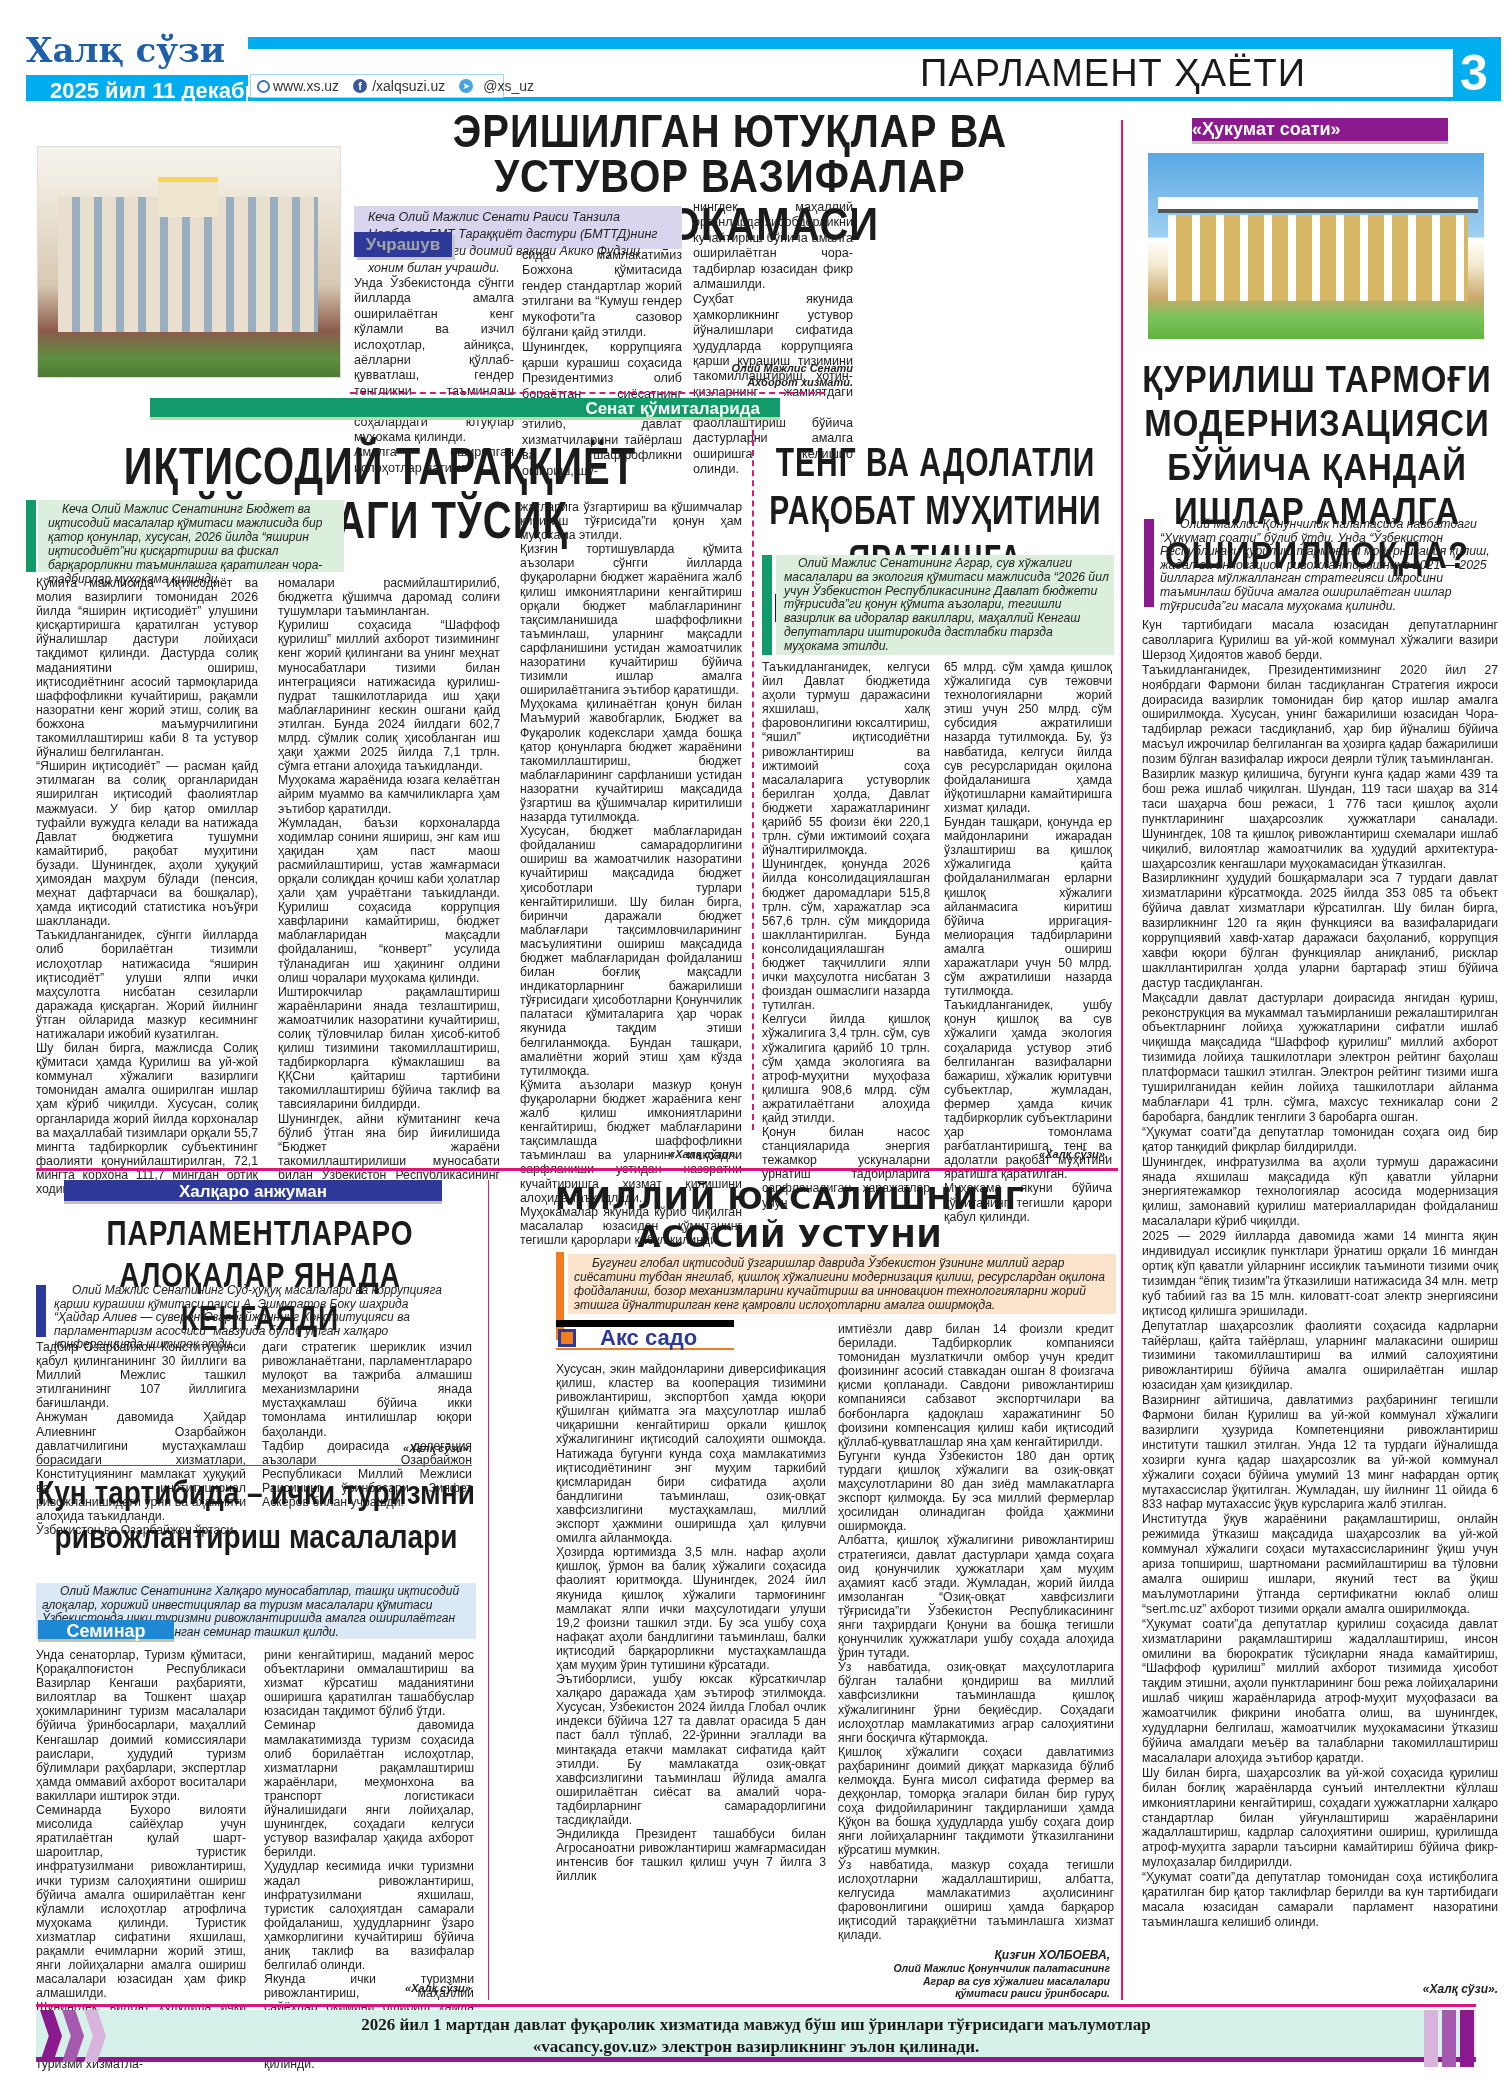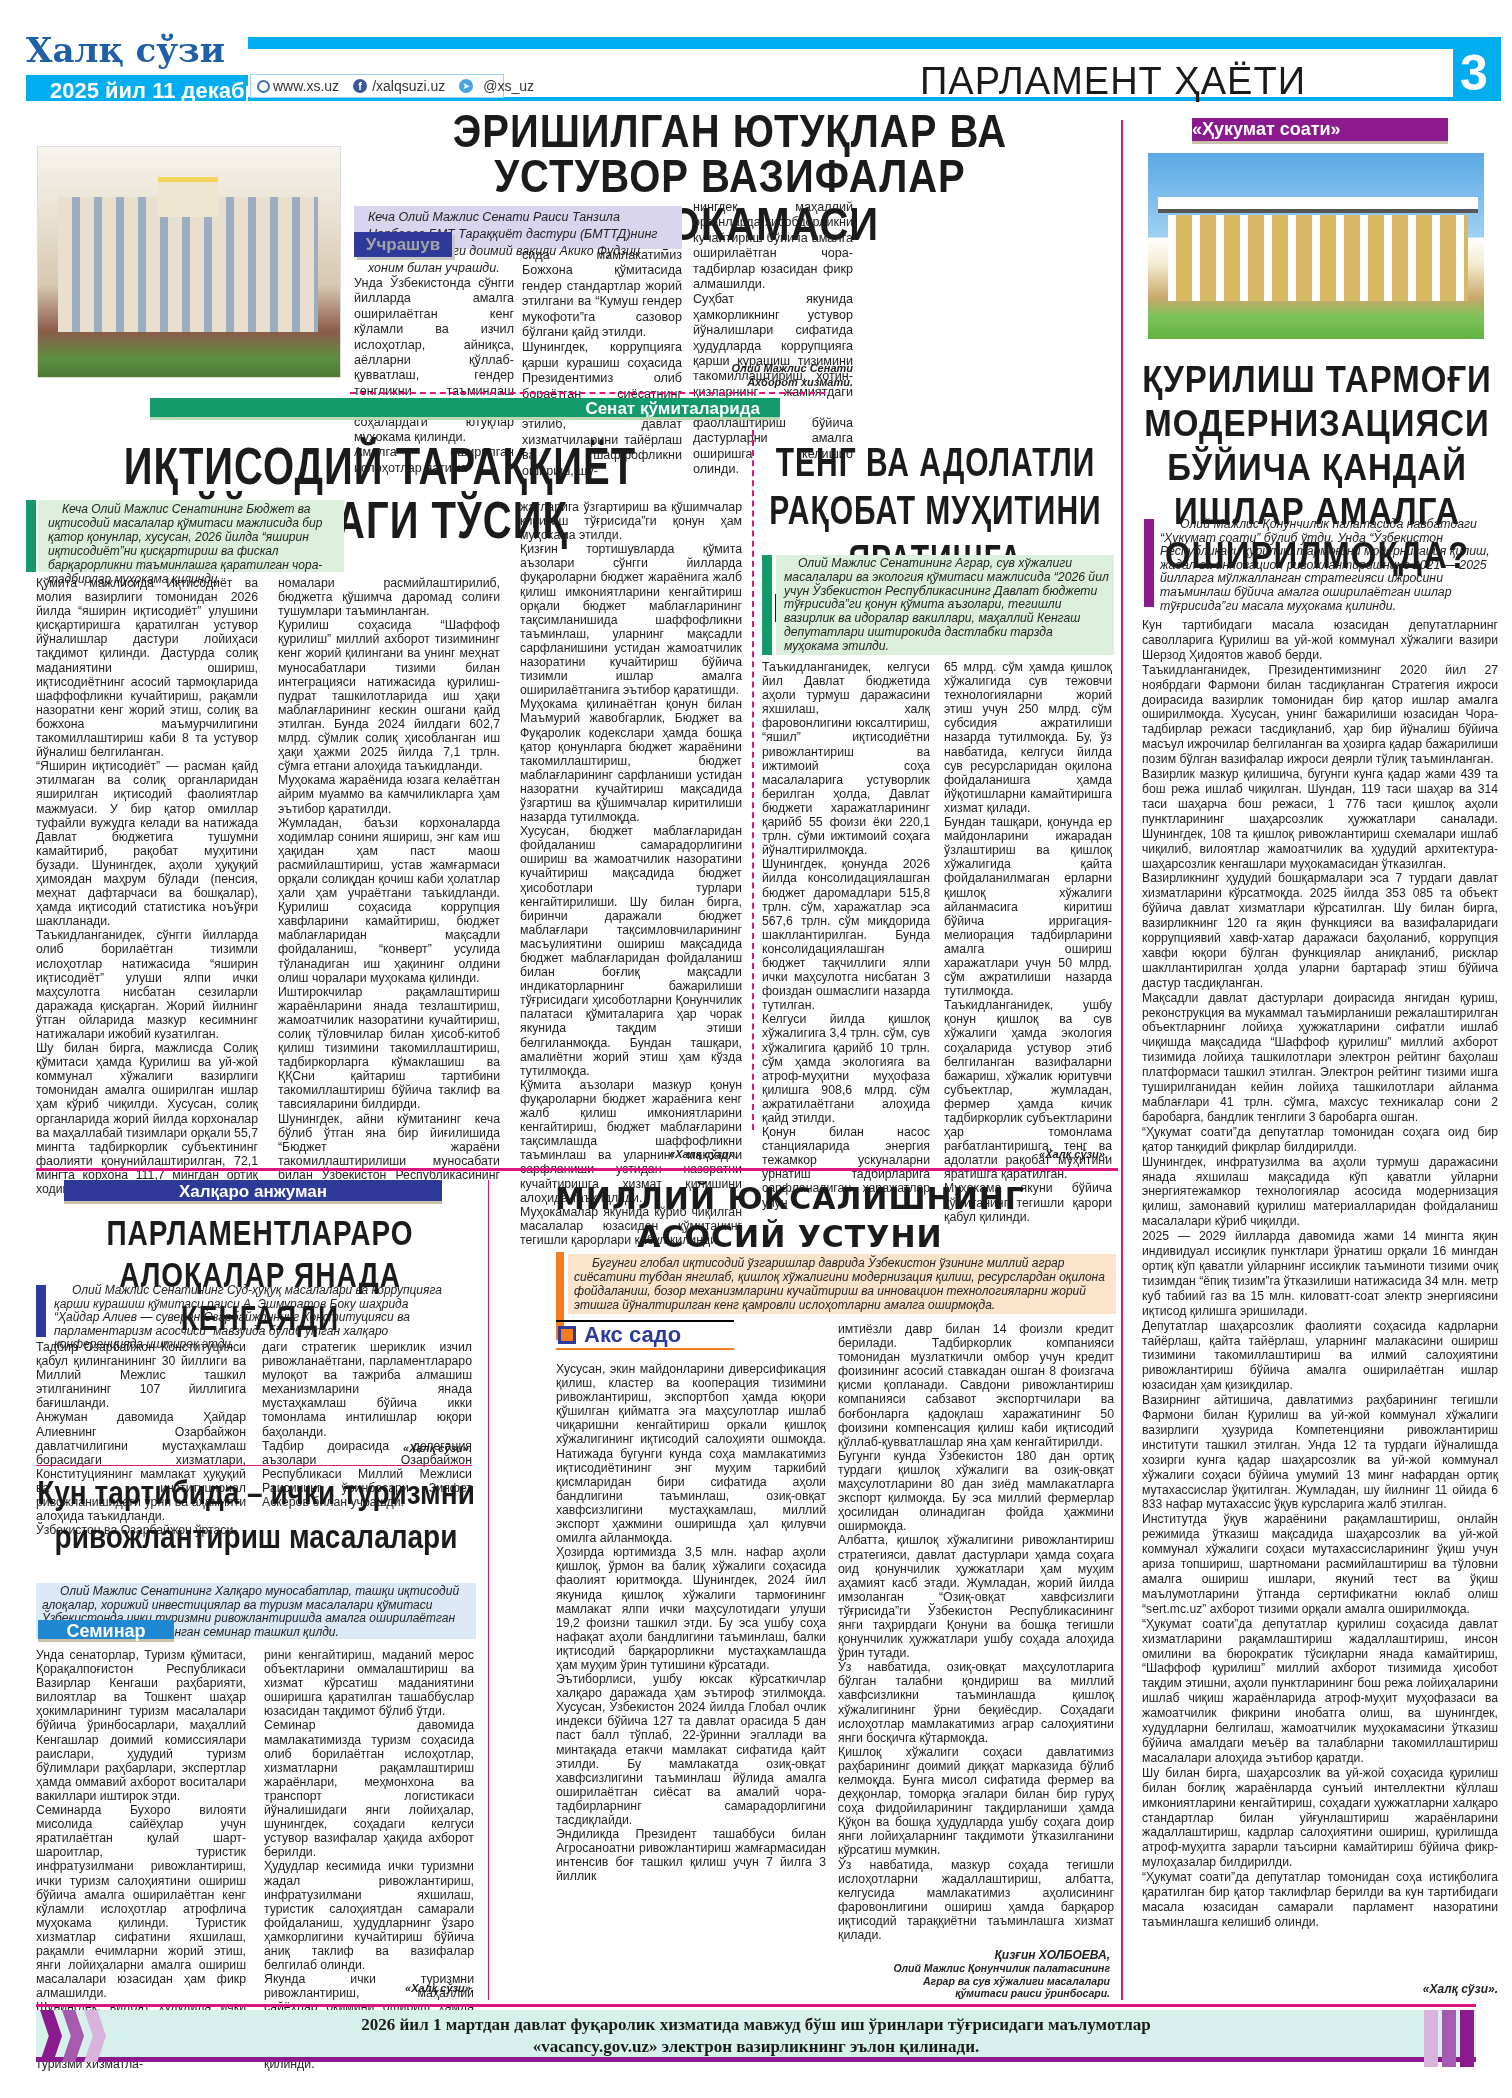--- a/index.html
+++ b/index.html
@@ -28,21 +28,21 @@
     </span>
     <span style="display:flex;align-items:center;gap:5px">
       <span style="display:inline-block;width:14px;height:14px;border-radius:50%;background:#3b5998;color:#fff;font-size:11px;font-weight:bold;text-align:center;line-height:14px">f</span>
       <span>/xalqsuzi.uz</span>
     </span>
     <span style="display:flex;align-items:center;gap:10px">
       <span style="display:inline-block;width:14px;height:14px;border-radius:50%;background:#4aa3df;color:#fff;font-size:9px;text-align:center;line-height:14px">➤</span>
       <span>@xs_uz</span>
     </span>
   </div>
-  <div class="abs" style="left:920px;top:60px;font-size:38px;letter-spacing:1px;color:#1a1a1a;font-weight:normal">ПАРЛАМЕНТ ҲАЁТИ</div>
+  <div class="abs" style="left:920px;top:52px;font-size:38px;letter-spacing:1px;color:#1a1a1a;font-weight:normal">ПАРЛАМЕНТ ҲАЁТИ</div>
   <div class="abs" style="left:1453px;top:37px;width:48px;height:64px;background:#00aeef"></div>
   <div class="abs" style="left:1460px;top:44px;font-size:50px;font-weight:900;color:#fff">3</div>
 </div>
 
 <div class="abs" style="left:0;top:100px;width:1125px;height:295px">
   <div class="abs" style="left:37px;top:46px;width:304px;height:232px;background:linear-gradient(180deg,#f7f4ee 0%,#e9e1d2 30%,#d7c8b1 60%,#8c5b4b 80%,#5b8f3f 92%,#4d7a33 100%);border:1px solid #ddd">
     <div style="position:absolute;left:20px;top:50px;width:260px;height:135px;background:repeating-linear-gradient(90deg,#e8dfce 0 14px,#9aaec0 14px 22px)"></div>
     <div style="position:absolute;left:120px;top:30px;width:60px;height:40px;background:#efe6d0;border-top:5px solid #f4d65a"></div>
   </div>
   <div class="abs headline" style="left:350px;top:10px;width:760px;font-size:40px;transform:scaleY(1.15)">ЭРИШИЛГАН ЮТУҚЛАР ВА</div>
@@ -159,21 +159,21 @@
 Семинар давомида мамлакатимизда туризм соҳасида олиб борилаётган ислоҳотлар, хизматларни рақамлаштириш жараёнлари, меҳмонхона ва транспорт логистикаси йўналишидаги янги лойиҳалар, шунингдек, соҳадаги келгуси устувор вазифалар ҳақида ахборот берилди.
 Ҳудудлар кесимида ички туризмни жадал ривожлантириш, инфратузилмани яхшилаш, туристик салоҳиятдан самарали фойдаланиш, ҳудудларнинг ўзаро ҳамкорлигини кучайтириш бўйича аниқ таклиф ва вазифалар белгилаб олинди.
 Якунда ички туризмни ривожлантириш, маҳаллий сайёҳлар оқимини ошириш ҳамда соҳада ташкилий-амалий ҳамкорликни янада кучайтириш бўйича тегишли тавсиялар қабул қилинди.</div>
 <div class="abs sig" style="left:264px;top:1982px;width:210px;font-size:11px">«Халқ сўзи».</div>
 
 <div class="abs rule-pink" style="left:488px;top:1180px;width:1px;height:820px"></div>
 
 <div class="abs headline" style="left:530px;top:1180px;width:520px;font-size:30px;line-height:38px;font-family:'DejaVu Sans',sans-serif">МИЛЛИЙ ЮКСАЛИШНИНГ АСОСИЙ УСТУНИ</div>
 <div class="abs" style="left:556px;top:1252px;width:8px;height:88px;background:#f47c20"></div>
 <div class="abs lead" style="left:568px;top:1254px;width:548px;height:60px;background:#fbe3cc;padding:2px 4px 0 6px;font-size:12px;line-height:14px;text-indent:18px">Бугунги глобал иқтисодий ўзгаришлар даврида Ўзбекистон ўзининг миллий аграр сиёсатини тубдан янгилаб, қишлоқ хўжалигини модернизация қилиш, ресурслардан оқилона фойдаланиш, бозор механизмларини кучайтириш ва инновацион технологияларни жорий этишга йўналтирилган кенг қамровли ислоҳотларни амалга оширмоқда.</div>
-<div class="abs" style="left:556px;top:1320px;width:178px;height:30px;border-top:2px solid #000000;border-bottom:2px solid #f47c20;display:flex;align-items:center;gap:8px;padding-left:2px">
+<div class="abs" style="left:556px;top:1320px;width:178px;height:30px;border-top:7px solid #000000;border-bottom:2px solid #f47c20;display:flex;align-items:center;gap:24px;padding-left:2px">
   <span style="display:inline-block;width:18px;height:18px;background:#f47c20;border:3px solid #2d3a9a"></span>
   <span style="color:#2d3a9a;font-weight:bold;font-size:22px">Акс садо</span>
 </div>
 <div class="abs body-text" style="left:556px;top:1362px;width:270px;white-space:pre-line;font-size:12.3px;line-height:14.1px">Хусусан, экин майдонларини диверсификация қилиш, кластер ва кооперация тизимини ривожлантириш, экспортбоп ҳамда юқори қўшилган қийматга эга маҳсулотлар ишлаб чиқаришни кенгайтириш оркали қишлоқ хўжалигининг иқтисодий салоҳияти ошмоқда. Натижада бугунги кунда соҳа мамлакатимиз иқтисодиётининг энг муҳим таркибий қисмларидан бири сифатида аҳоли бандлигини таъминлаш, озиқ-овқат хавфсизлигини мустаҳкамлаш, миллий экспорт ҳажмини оширишда ҳал қилувчи омилга айланмоқда.
 Ҳозирда юртимизда 3,5 млн. нафар аҳоли қишлоқ, ўрмон ва балиқ хўжалиги соҳасида фаолият юритмоқда. Шунингдек, 2024 йил якунида қишлоқ хўжалиги тармоғининг мамлакат ялпи ички маҳсулотидаги улуши 19,2 фоизни ташкил этди. Бу эса ушбу соҳа нафақат аҳоли бандлигини таъминлаш, балки иқтисодий барқарорликни мустаҳкамлашда ҳам муҳим ўрин тутишини кўрсатади.
 Эътиборлиси, ушбу юксак кўрсаткичлар халқаро даражада ҳам эътироф этилмоқда. Хусусан, Ўзбекистон 2024 йилда Глобал очлик индекси бўйича 127 та давлат орасида 5 дан паст балл тўплаб, 22-ўринни эгаллади ва минтақада етакчи мамлакат сифатида қайт этилди. Бу мамлакатда озиқ-овқат хавфсизлигини таъминлаш йўлида амалга оширилаётган сиёсат ва амалий чора-тадбирларнинг самарадорлигини тасдиқлайди.
 Эндиликда Президент ташаббуси билан Агросаноатни ривожлантириш жамғармасидан интенсив боғ ташкил қилиш учун 7 йилга 3 йиллик</div>
 <div class="abs body-text" style="left:838px;top:1322px;width:276px;white-space:pre-line;font-size:12.3px;line-height:14.1px">имтиёзли давр билан 14 фоизли кредит берилади. Тадбиркорлик компанияси томонидан музлаткичли омбор учун кредит фоизининг асосий ставкадан ошган 8 фоизгача қисми қопланади. Савдони ривожлантириш компанияси сабзавот экспортчилари ва боғбонларга қадоқлаш харажатининг 50 фоизини компенсация қилиш каби иқтисодий қўллаб-қувватлашлар яна ҳам кенгайтирилди.
 Бугунги кунда Ўзбекистон 180 дан ортиқ турдаги қишлоқ хўжалиги ва озиқ-овқат маҳсулотларини 80 дан зиёд мамлакатларга экспорт қилмоқда. Бу эса миллий фермерлар ҳосилидан олинадиган фойда ҳажмини оширмоқда.
 Албатта, қишлоқ хўжалигини ривожлантириш стратегияси, давлат дастурлари ҳамда соҳага оид қонунчилик ҳужжатлари ҳам муҳим аҳамият касб этади. Жумладан, жорий йилда имзоланган “Озиқ-овқат хавфсизлиги тўғрисида”ги Ўзбекистон Республикасининг янги таҳрирдаги Қонуни ва бошқа тегишли қонунчилик ҳужжатлари ушбу соҳада алоҳида ўрин тутади.

